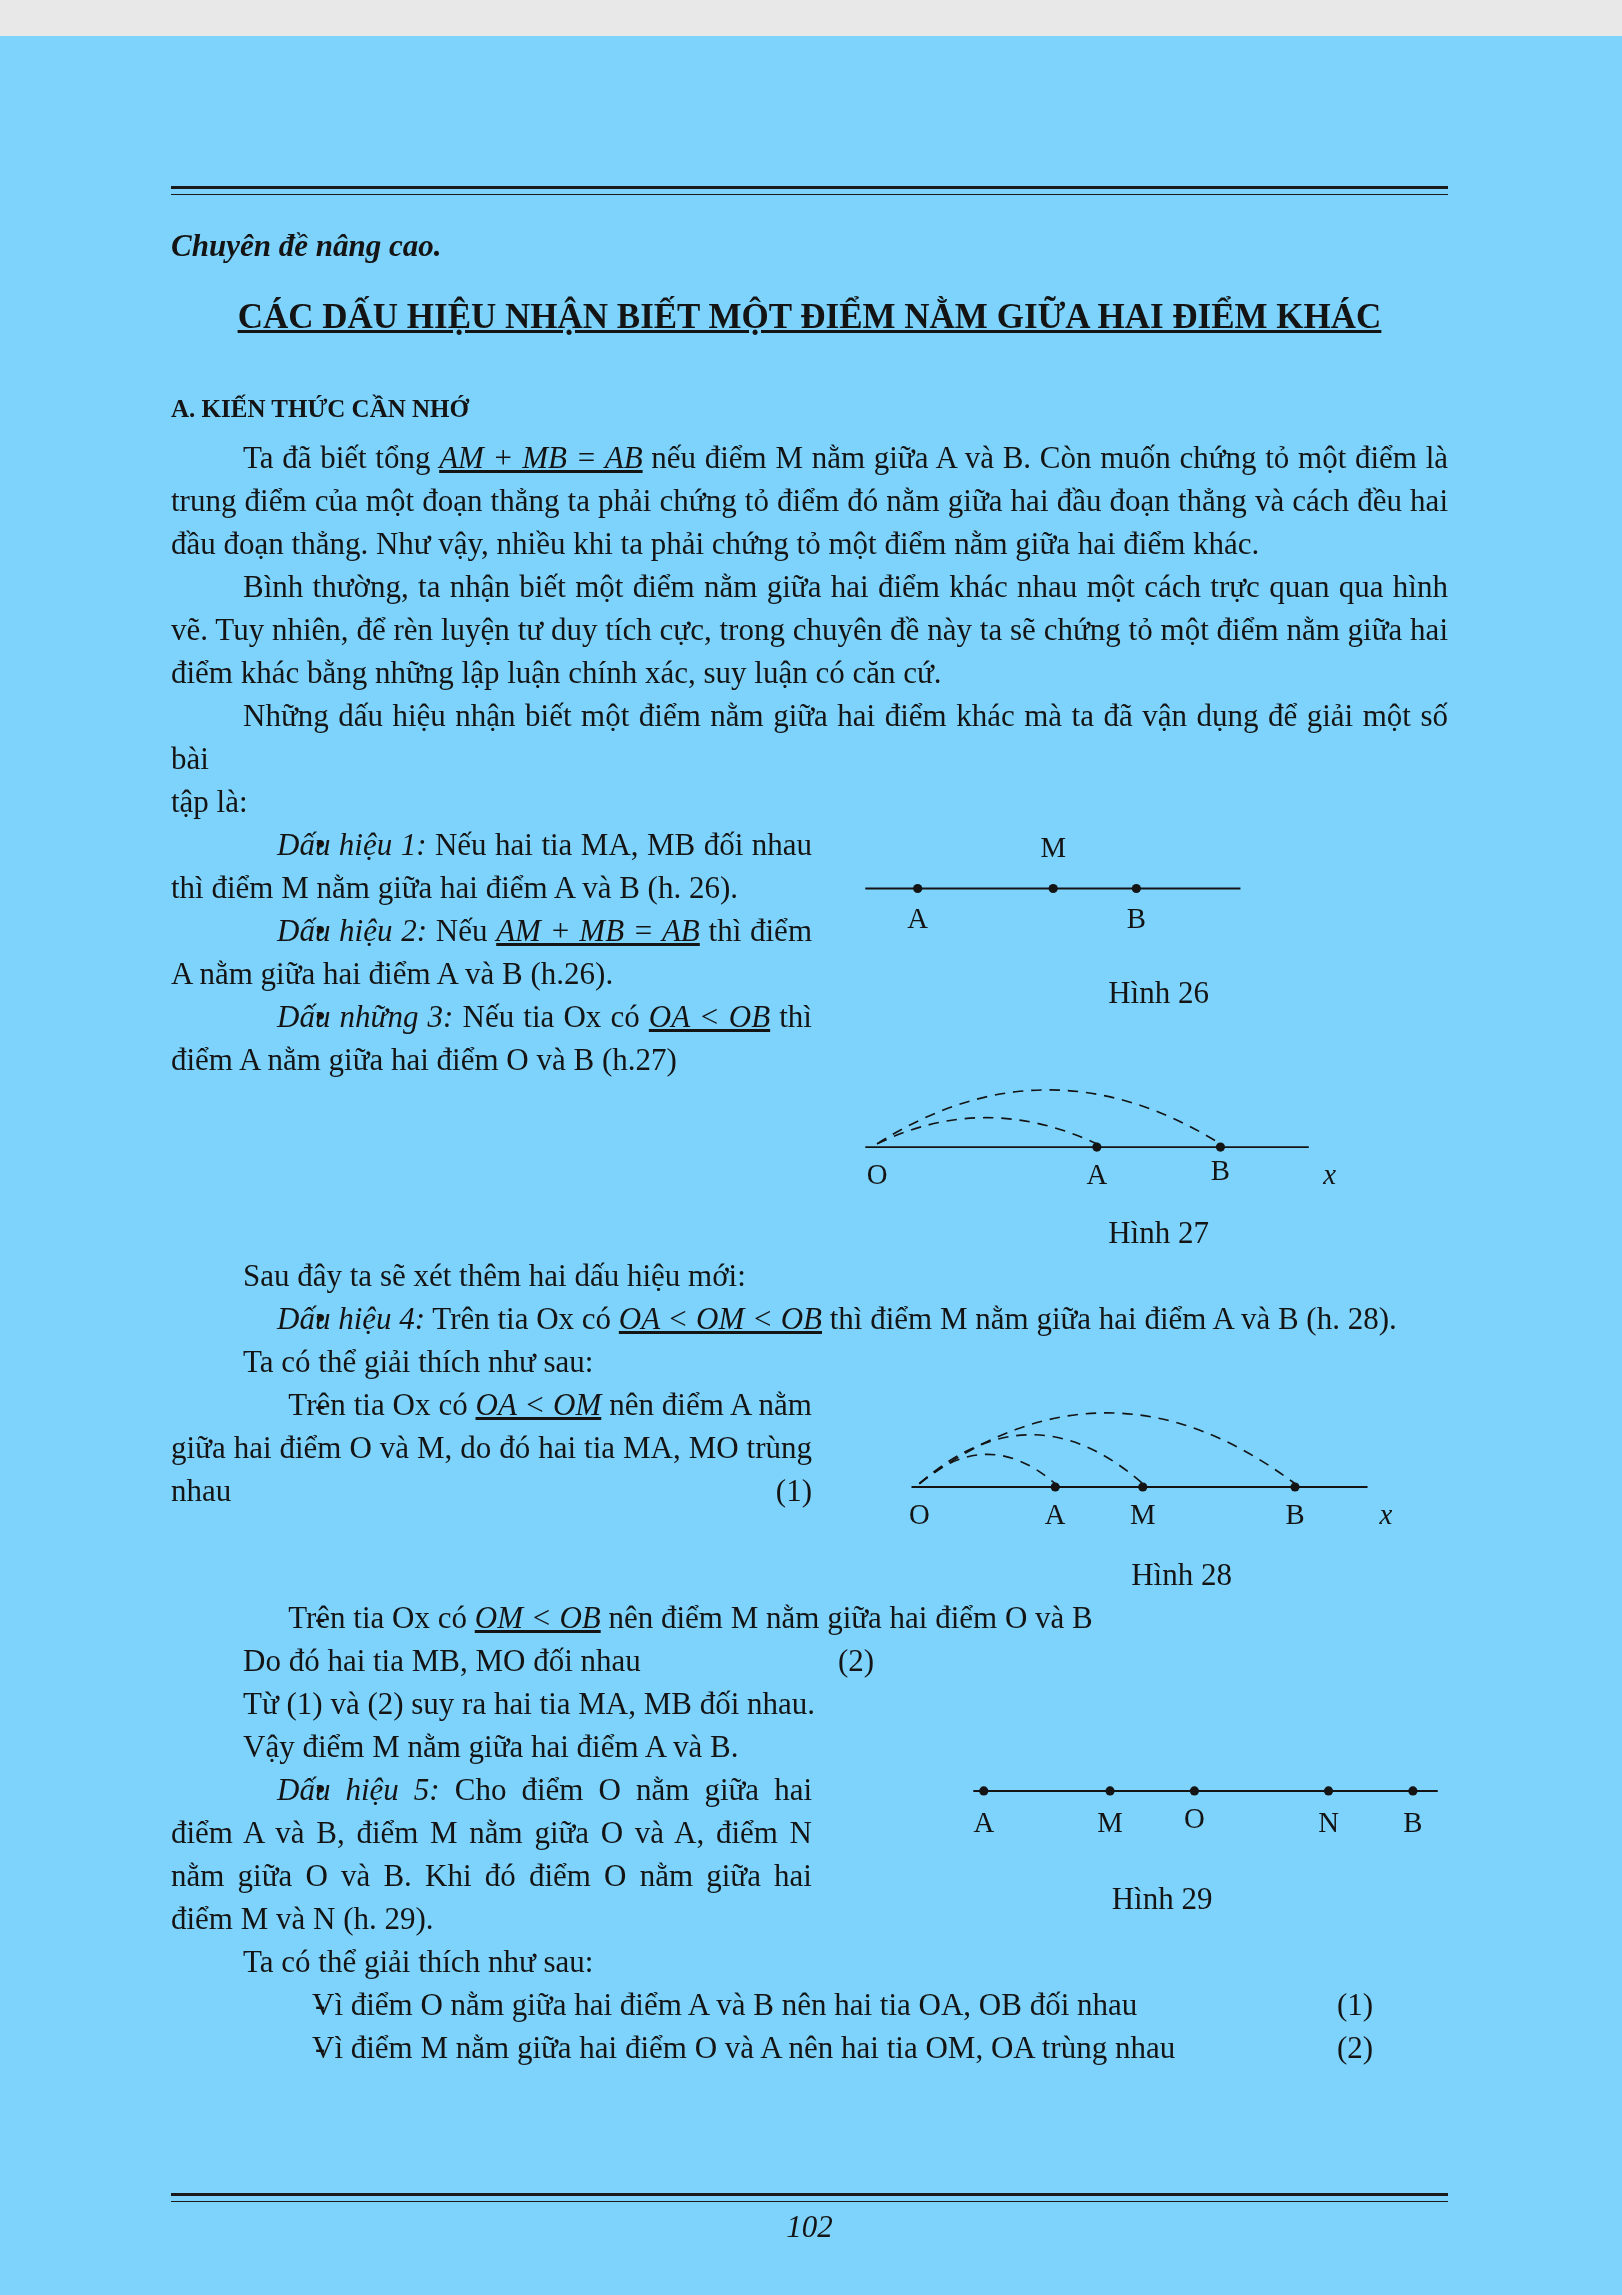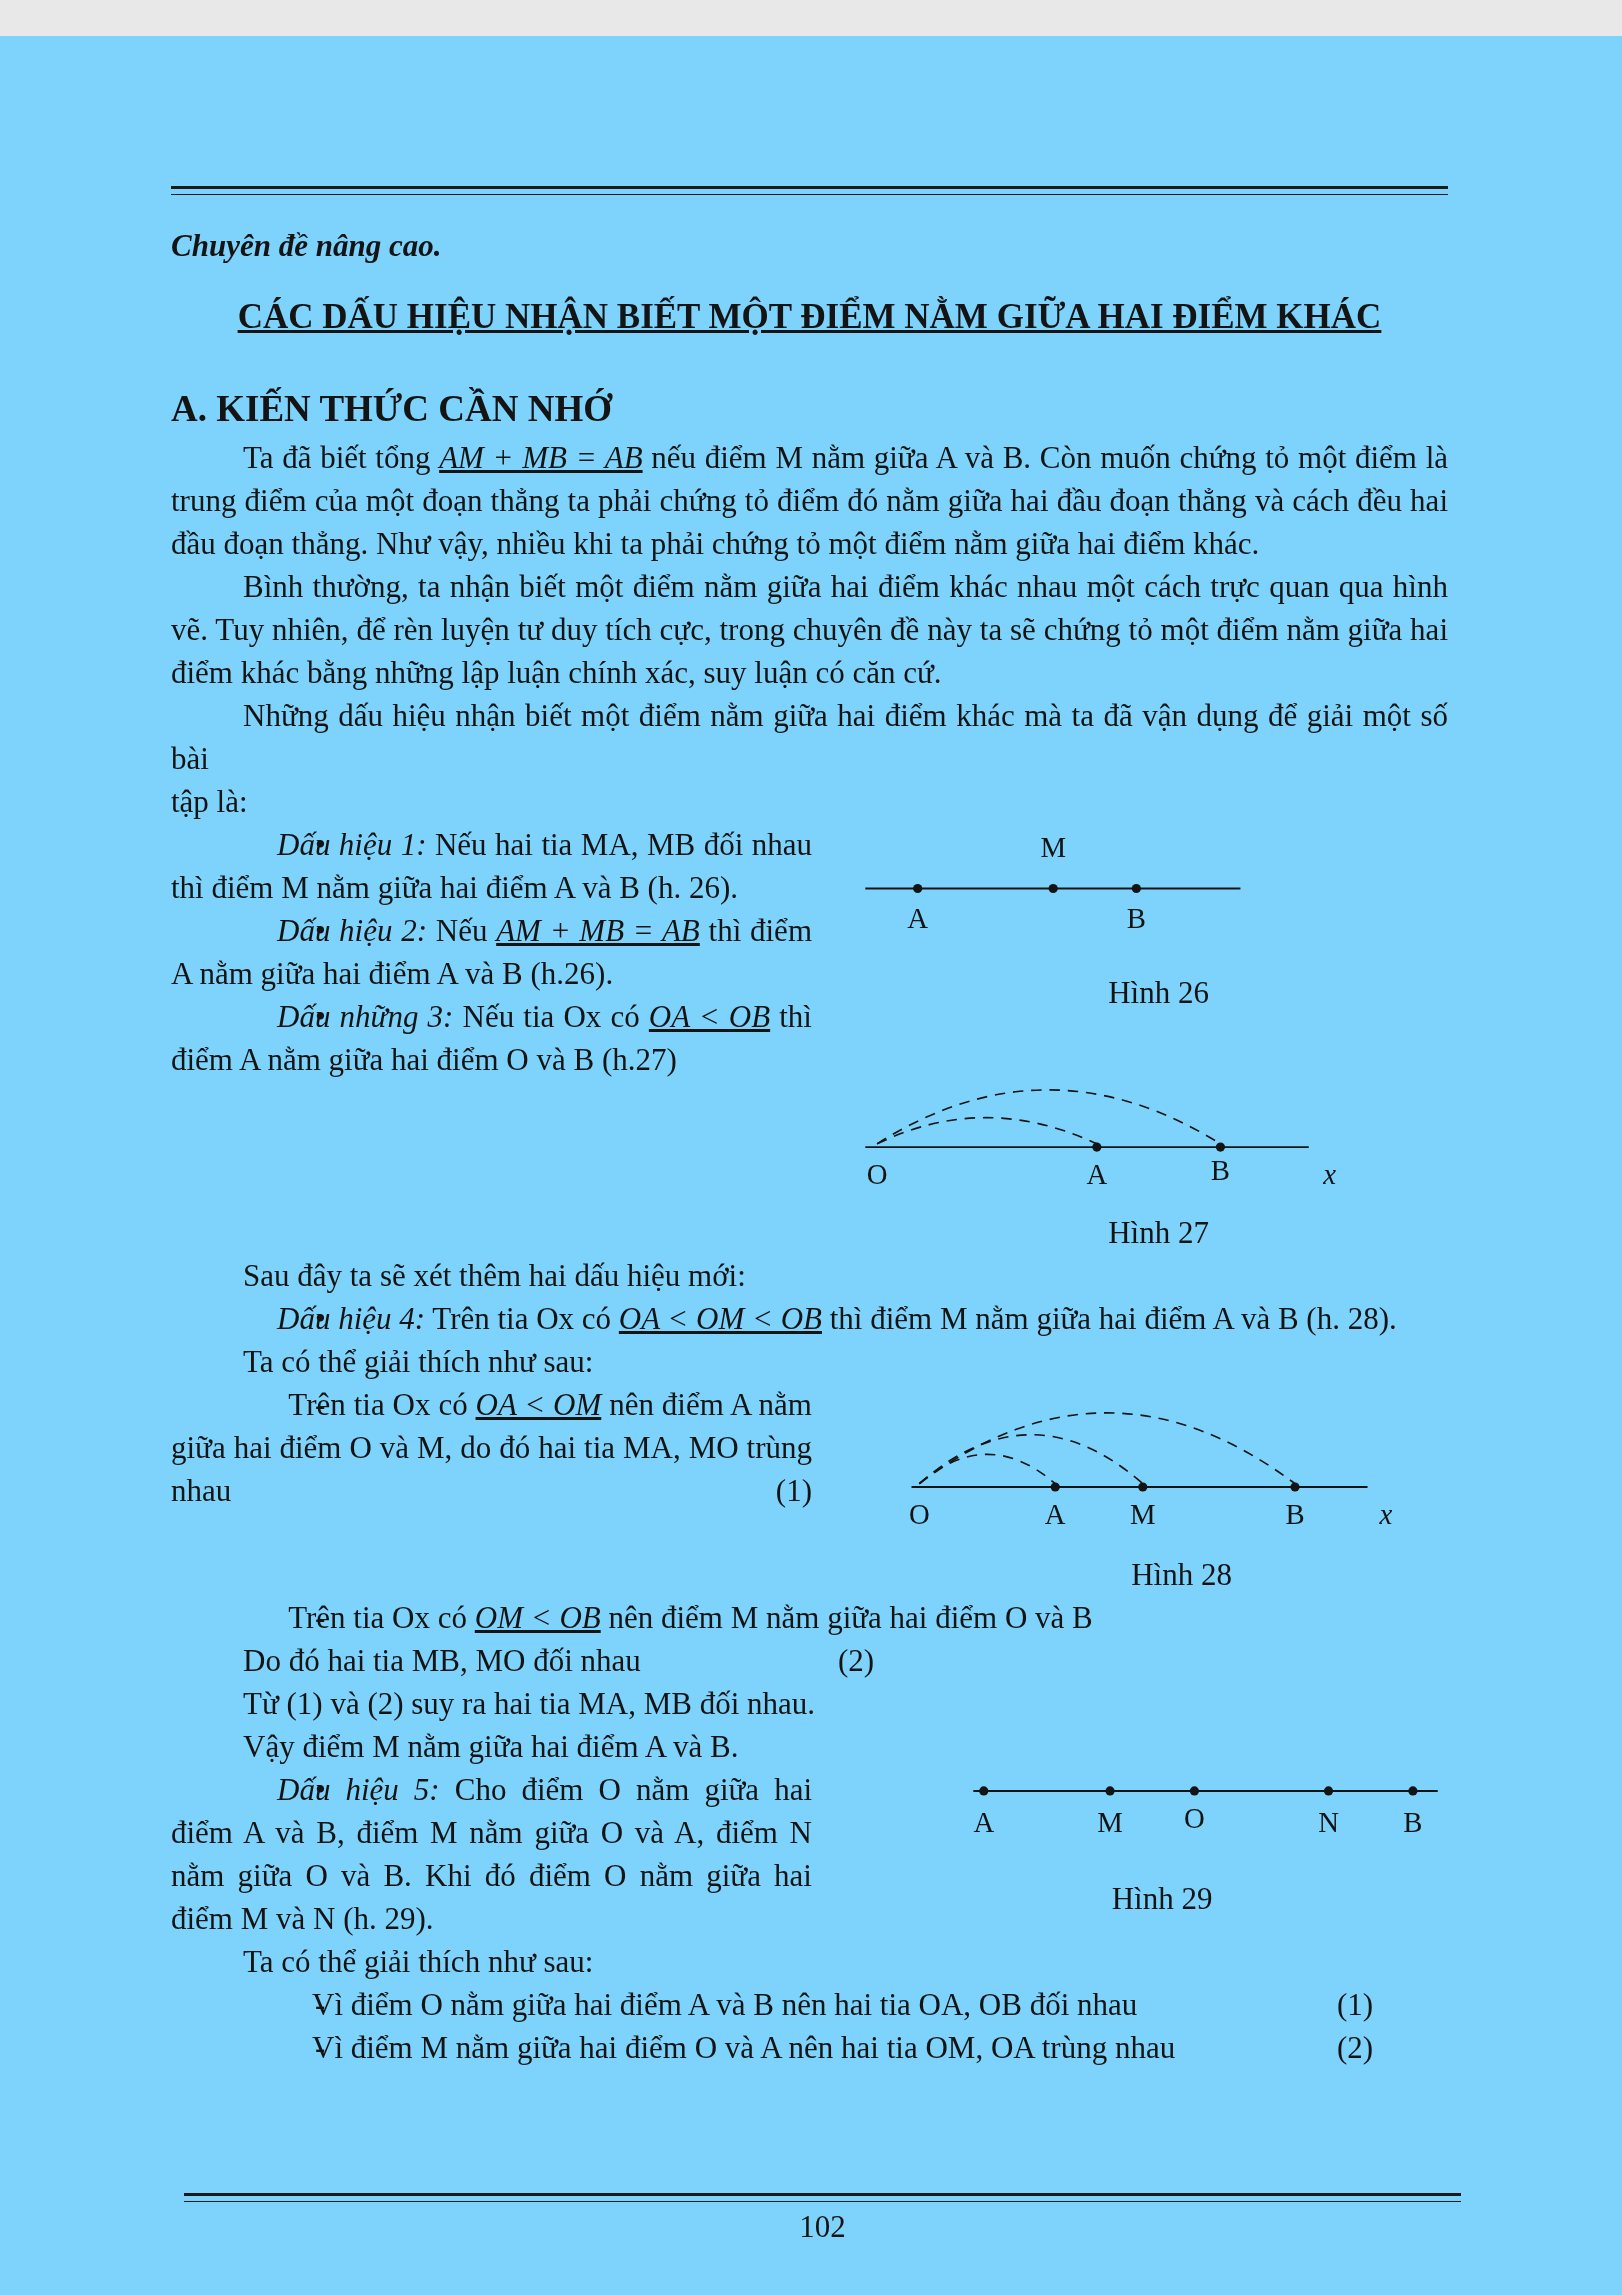--- a/index.html
+++ b/index.html
@@ -5,41 +5,41 @@
   html,body { margin:0; padding:0; background:#e8e8e8; }
   .page {
     position:relative; width:1622px; height:2295px; background:#7dd3fc;
     font-family:"Liberation Serif", serif; color:#141414;
     font-size:31px; line-height:43px; overflow:hidden;margin-top:36px;
   }
   .content { position:absolute; left:171px; width:1277px; top:0; }
   .rule-double { height:4.6px; border-top:3.3px solid #1a1a1a; border-bottom:1.3px solid #1a1a1a; margin-top:150px; }
   .note { margin-top:29px; font-weight:bold; font-style:italic; font-size:31px; }
   .title { margin-top:27.5px; text-align:center; font-weight:bold; font-size:35px; line-height:46px;text-decoration:underline; }
-  .section-heading { margin-top:46px; font-weight:bold; font-size:37px; line-height:46px; margin-bottom:3.9px; }
+  .section-heading { margin-top:46px; font-weight:bold; font-size:25px; line-height:46px; margin-bottom:3.9px; }
   p { margin:0; text-align:justify; text-indent:72px; }
   .noindent { text-indent:0; }
   .math { font-style:italic;text-decoration:underline; }
   .siglabel { font-style:italic; }
   .bullet { display:inline-block; width:34px; font-style:normal; }
   .dash { display:inline-block; width:38px; }
   .dash2 { display:inline-block; width:69px; }
   .row { display:flex; align-items:flex-start; }
   .col-text { width:641px; text-align:justify; }
   .col-fig { flex:1; padding-left:52px; }
   .fig28-wrap { padding-left:98px; }
   .fig29-wrap { padding-left:160px; }
   .fig-caption { margin-top:6.5px; padding-left:5.2px; text-indent:0; text-align:center; }
   .refline { position:relative; }
   .ref-abs1 { position:absolute; left:595px; top:0; }
   .ref-abs2 { position:absolute; left:1094px; top:0; }
   .ref-float { float:right; }
   svg text { font-family:"Liberation Serif", serif; font-size:44px; fill:#141414; }
   svg .it { font-style:italic; }
-  .footer { position:absolute; left:184px; width:1277px; top:2157px; }
+  .footer { position:absolute; left:171px; width:1277px; top:2157px;font-style:italic; }
   .footer .rule-double { margin-top:0; }
   .page-num { text-align:center; margin-top:3.9px; }
 </style>
 </head>
 <body>
 
 <div class="page">
   <div class="content">
 
     <div class="rule-double"></div>

